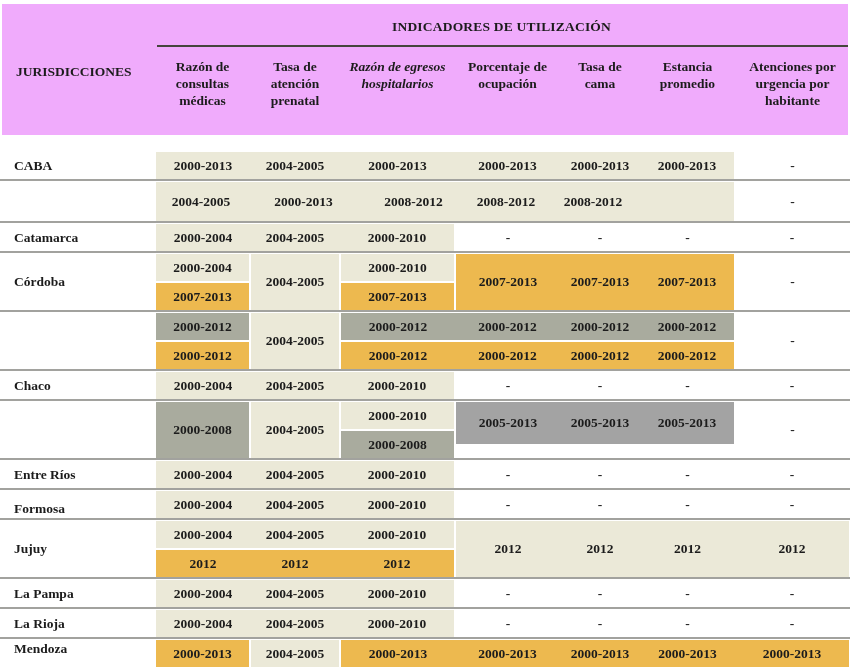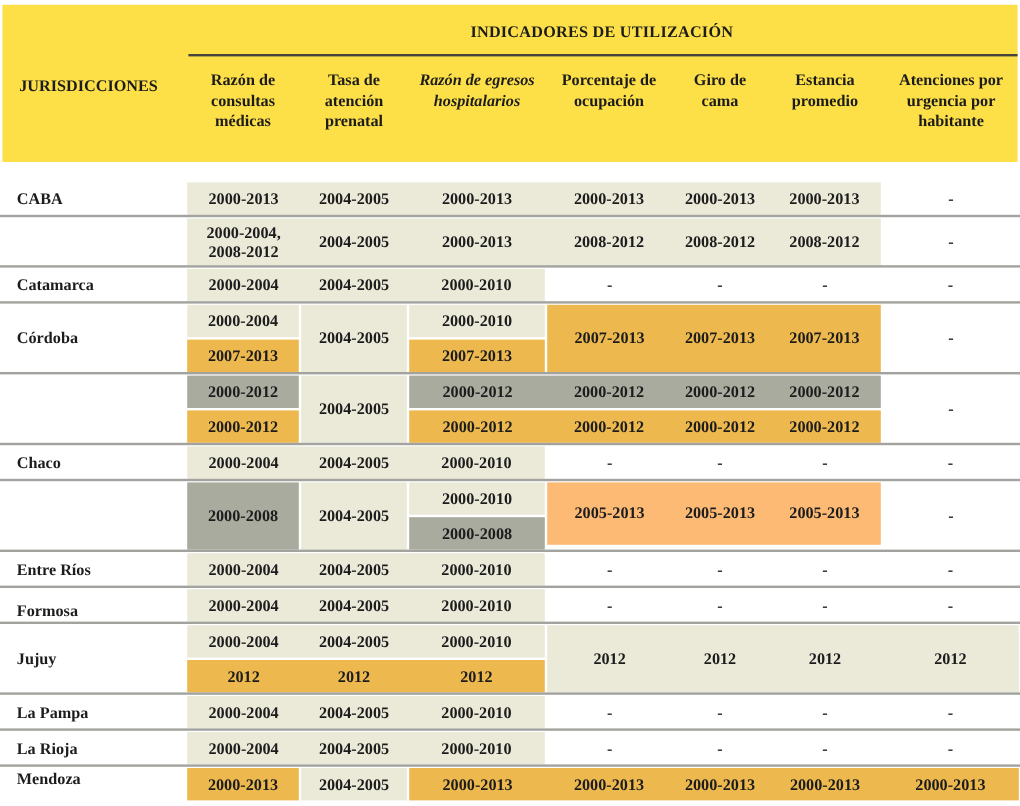--- a/index.html
+++ b/index.html
@@ -1,20 +1,20 @@
 <!DOCTYPE html>
 <html><head>
 <meta charset="utf-8">
 <style>
   html,body{margin:0;padding:0;background:#ffffff;}
   .page{
     position:relative;width:850px;height:672px;overflow:hidden;background:#ffffff;
     font-family:"Liberation Serif","DejaVu Serif",serif;font-weight:bold;color:#1c1c1c;
   }
-  .header{position:absolute;left:2px;top:4px;width:846px;height:131px;background:#fde047;}
+  .header{position:absolute;left:2px;top:4px;width:846px;height:131px;background:#f0abfc;}
   .title{position:absolute;left:153px;top:15px;width:693px;text-align:center;
          font-size:13.5px;letter-spacing:.2px;}
   .title-rule{position:absolute;left:155px;top:41px;width:691px;height:2px;background:#45453c;}
   .juris-label{position:absolute;left:14px;top:60px;font-size:13.5px;}
   .colhead{position:absolute;top:54px;text-align:center;font-size:13.5px;line-height:17px;}
   .row{position:absolute;left:0;width:850px;}
   .rowname{position:absolute;left:14px;top:0;height:100%;display:flex;align-items:center;
            font-size:13.5px;white-space:nowrap;}
   .block{position:absolute;display:flex;align-items:center;}
   .subcell{display:flex;align-items:center;justify-content:center;height:100%;
@@ -27,21 +27,21 @@
 <div class="page">
   <div class="header">
     <div class="title">INDICADORES DE UTILIZACIÓN</div>
     <div class="title-rule"></div>
     <div class="juris-label">JURISDICCIONES</div>
     <div id="colheads">
         <div class="colhead" style="left: 155px; width: 91px;">Razón de consultas médicas</div>
         <div class="colhead" style="left: 250px; width: 86px;">Tasa de atención prenatal</div>
         <div class="colhead" style="left: 340px; width: 111px; font-style: italic;">Razón de egresos hospitalarios</div>
         <div class="colhead" style="left: 455px; width: 101px;">Porcentaje de ocupación</div>
-        <div class="colhead" style="left: 560px; width: 76px;">Giro de cama</div>
+        <div class="colhead" style="left: 560px; width: 76px;">Tasa de cama</div>
         <div class="colhead" style="left: 640px; width: 91px;">Estancia promedio</div>
         <div class="colhead" style="left: 735px; width: 111px;">Atenciones por urgencia por habitante</div>
       </div>
   </div>
   <div id="rows">
       <div class="row" style="top: 152px; height: 27px;">
         <div class="rowname">CABA</div>
         <div class="block" style="left: 156px; width: 578px; top: 0px; height: 27px; background: rgb(235, 233, 216);">
           <div class="subcell" style="width: 94px;">2000-2013</div>
           <div class="subcell" style="width: 90px;">2004-2005</div>
@@ -50,21 +50,20 @@
           <div class="subcell" style="width: 80px;">2000-2013</div>
           <div class="subcell" style="width: 94px;">2000-2013</div>
         </div>
         <div class="block" style="left: 736px; width: 113px; top: 0px; height: 27px; background: transparent;">
           <div class="subcell" style="width: 113px;">-</div>
         </div>
       </div>
       <div class="sep" style="top: 179px;"></div>
       <div class="row" style="top: 182px; height: 39px;">
         <div class="block" style="left: 156px; width: 578px; top: 0px; height: 39px; background: rgb(235, 233, 216);">
-          <div class="subcell" style="width: 94px;">2000-2004, 2008-2012</div>
           <div class="subcell" style="width: 90px;">2004-2005</div>
           <div class="subcell" style="width: 115px;">2000-2013</div>
           <div class="subcell" style="width: 105px;">2008-2012</div>
           <div class="subcell" style="width: 80px;">2008-2012</div>
           <div class="subcell" style="width: 94px;">2008-2012</div>
         </div>
         <div class="block" style="left: 736px; width: 113px; top: 0px; height: 39px; background: transparent;">
           <div class="subcell" style="width: 113px;">-</div>
         </div>
       </div>
@@ -159,21 +158,21 @@
         </div>
         <div class="block" style="left: 251px; width: 88px; top: 0px; height: 56px; background: rgb(235, 233, 216);">
           <div class="subcell" style="width: 88px;">2004-2005</div>
         </div>
         <div class="block" style="left: 341px; width: 113px; top: 0px; height: 27px; background: rgb(235, 233, 216);">
           <div class="subcell" style="width: 113px;">2000-2010</div>
         </div>
         <div class="block" style="left: 341px; width: 113px; top: 29px; height: 27px; background: rgb(169, 171, 158);">
           <div class="subcell" style="width: 113px;">2000-2008</div>
         </div>
-        <div class="block" style="left: 456px; width: 278px; top: 0px; height: 52px; background: #fdba74;">
+        <div class="block" style="left: 456px; width: 278px; top: 0px; height: 42px; background: #a3a3a3;">
           <div class="subcell" style="width: 104px;">2005-2013</div>
           <div class="subcell" style="width: 80px;">2005-2013</div>
           <div class="subcell" style="width: 94px;">2005-2013</div>
         </div>
         <div class="block" style="left: 736px; width: 113px; top: 0px; height: 56px; background: transparent;">
           <div class="subcell" style="width: 113px;">-</div>
         </div>
       </div>
       <div class="sep" style="top: 458px;"></div>
       <div class="row" style="top: 461px; height: 27px;">

